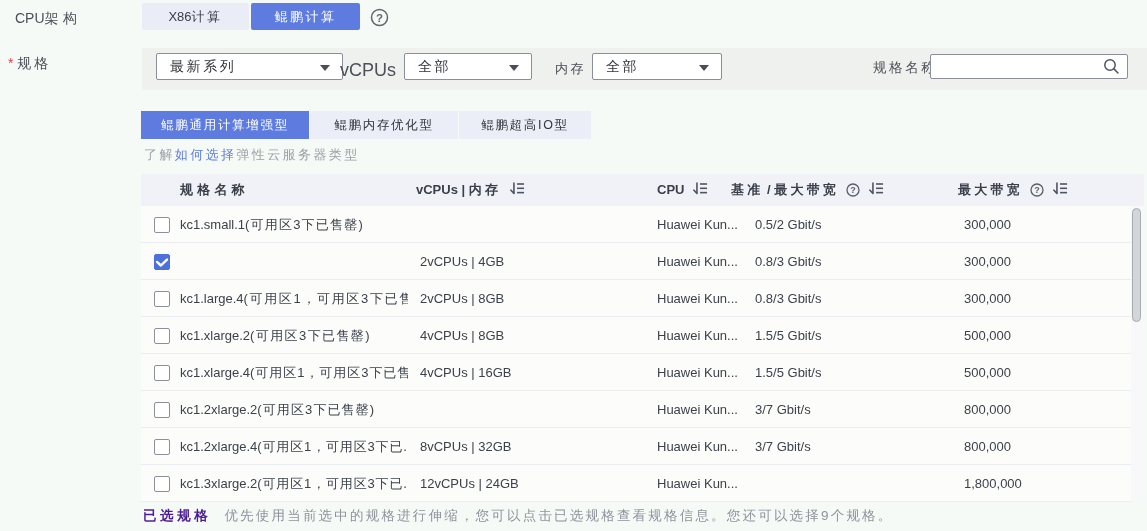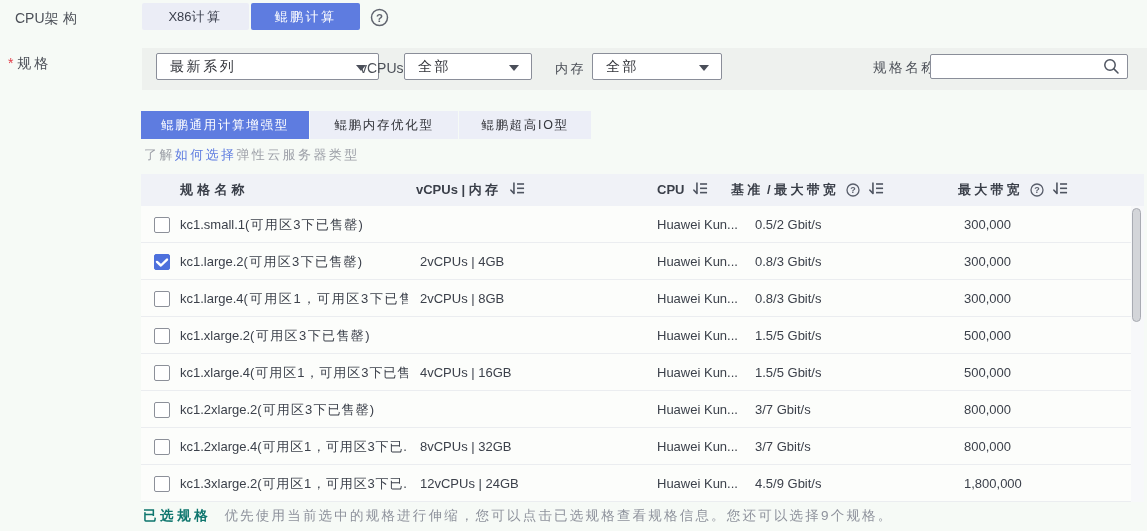--- a/index.html
+++ b/index.html
@@ -27,22 +27,22 @@
 <div class="btn" style="left:251px;width:109px;background:#5e7ce0;color:#fff"><span class="c" style="letter-spacing:2.5px">鲲鹏</span><span class="c" style="letter-spacing:2.5px">计算</span></div>
 <svg class="abs" style="left:370px;top:8px" width="19" height="19" viewBox="0 0 19 19">
     <circle cx="9.5" cy="9.5" r="8" fill="none" stroke="#61656f" stroke-width="1.5"></circle>
     <text x="9.5" y="13.6" font-size="11.5" font-weight="bold" fill="#61656f" text-anchor="middle" font-family="Liberation Sans">?</text>
   </svg>
 
 <div class="lbl" style="left:8px;top:55px"><span style="color:#e13b47">*</span> <span class="c" style="letter-spacing:3px">规格</span></div>
 
 <div class="abs" style="left:142px;top:48px;width:1005px;height:42px;background:#eef1ee"></div>
 
-<div class="box" style="left:156px;width:223px"><span class="tx"><span class="c" style="letter-spacing:2.6px">最新系列</span></span><div class="caret" style="right:12px"></div></div>
-<div class="lbl" style="left:360px;top:60px;font-size:14px">vCPUs</div>
+<div class="box" style="left:156px;width:187px"><span class="tx"><span class="c" style="letter-spacing:2.6px">最新系列</span></span><div class="caret" style="right:12px"></div></div>
+<div class="lbl" style="left:340px;top:60px;font-size:18px">vCPUs</div>
 <div class="box" style="left:404px;width:128px"><span class="tx"><span class="c" style="letter-spacing:2.6px">全部</span></span><div class="caret" style="right:12px"></div></div>
 <div class="lbl" style="left:555px;top:60px;font-size:13px"><span class="c" style="letter-spacing:2.5px">内存</span></div>
 <div class="box" style="left:592px;width:130px"><span class="tx"><span class="c" style="letter-spacing:2.6px">全部</span></span><div class="caret" style="right:12px"></div></div>
 <div class="lbl" style="left:873px;top:59px;font-size:13.5px"><span class="c" style="letter-spacing:2.6px">规格名称</span></div>
 <div class="box" style="left:930px;width:198px;top:54px;height:25px"></div>
 <svg class="abs" style="left:1103px;top:58px" width="17" height="17" viewBox="0 0 17 17">
     <circle cx="7" cy="7" r="5.2" fill="none" stroke="#4e5460" stroke-width="1.5"></circle>
     <line x1="10.9" y1="10.9" x2="15" y2="15" stroke="#4e5460" stroke-width="1.5" stroke-linecap="round"></line>
   </svg>
 
@@ -104,37 +104,37 @@
       <div class="cell" style="left:39px;max-width:228px;overflow:hidden">kc1.small.1<span class="c" style="letter-spacing:1.2px">(可用区3下已售罄)</span></div>
       <div class="cell" style="left:516px">Huawei Kun...</div>
       <div class="cell" style="left:614px">0.5/2 Gbit/s</div>
       <div class="cell" style="left:823px">300,000</div>
     </div>
 <div class="row" style="top:37px">
       <div class="cb ck"></div>
       <svg class="tick" viewBox="0 0 16 16">
         <path d="M3 7.9 L6.9 11.5 L13 5.6" stroke="#fff" stroke-width="2.4" fill="none" stroke-linecap="round" stroke-linejoin="round"></path>
       </svg>
-      <div class="cell" style="left:39px;max-width:228px;overflow:hidden">kc1.large.2<span class="c" style="letter-spacing:1.3px">(可用区3下已售罄)</span></div>
       <div class="cell" style="left:279px">2vCPUs | 4GB</div>
       <div class="cell" style="left:516px">Huawei Kun...</div>
       <div class="cell" style="left:614px">0.8/3 Gbit/s</div>
       <div class="cell" style="left:823px">300,000</div>
     </div>
 <div class="row" style="top:74px">
       <div class="cb"></div>
       <div class="cell" style="left:39px;max-width:228px;overflow:hidden">kc1.large.4<span class="c" style="letter-spacing:1.65px">(可用区1，可用区3下已售罄)</span></div>
       <div class="cell" style="left:279px">2vCPUs | 8GB</div>
       <div class="cell" style="left:516px">Huawei Kun...</div>
       <div class="cell" style="left:614px">0.8/3 Gbit/s</div>
       <div class="cell" style="left:823px">300,000</div>
     </div>
 <div class="row" style="top:111px">
       <div class="cb"></div>
       <div class="cell" style="left:39px;max-width:228px;overflow:hidden">kc1.xlarge.2<span class="c" style="letter-spacing:1.4px">(可用区3下已售罄)</span></div>
+      <div class="cell" style="left:279px">4vCPUs | 8GB</div>
       <div class="cell" style="left:516px">Huawei Kun...</div>
       <div class="cell" style="left:614px">1.5/5 Gbit/s</div>
       <div class="cell" style="left:823px">500,000</div>
     </div>
 <div class="row" style="top:148px">
       <div class="cb"></div>
       <div class="cell" style="left:39px;max-width:228px;overflow:hidden">kc1.xlarge.4<span class="c" style="letter-spacing:0.95px">(可用区1，可用区3下已售...</span></div>
       <div class="cell" style="left:279px">4vCPUs | 16GB</div>
       <div class="cell" style="left:516px">Huawei Kun...</div>
       <div class="cell" style="left:614px">1.5/5 Gbit/s</div>
@@ -153,21 +153,20 @@
       <div class="cell" style="left:279px">8vCPUs | 32GB</div>
       <div class="cell" style="left:516px">Huawei Kun...</div>
       <div class="cell" style="left:614px">3/7 Gbit/s</div>
       <div class="cell" style="left:823px">800,000</div>
     </div>
 <div class="row" style="top:259px">
       <div class="cb"></div>
       <div class="cell" style="left:39px;max-width:228px;overflow:hidden">kc1.3xlarge.2<span class="c" style="letter-spacing:0.85px">(可用区1，可用区3下已...</span></div>
       <div class="cell" style="left:279px">12vCPUs | 24GB</div>
       <div class="cell" style="left:516px">Huawei Kun...</div>
-      <div class="cell" style="left:614px">4.5/9 Gbit/s</div>
       <div class="cell" style="left:823px">1,800,000</div>
     </div>
 </div>
 
 <div class="abs" style="left:1131px;top:206px;width:13px;height:296px;background:#f7f8fa"></div>
 <div class="abs" style="left:1131.5px;top:208px;width:9.5px;height:114px;background:#d3d5d9;border:1px solid #a8abb2;border-radius:5px"></div>
 
-<div class="abs" style="left:143px;top:507px;font-size:13.5px;color:#8e929c"><span style="color:#0f766e;font-weight:bold;letter-spacing:3.6px" class="c">已选规格</span><span style="display:inline-block;width:13px"></span><span class="c" style="letter-spacing:2.2px">优先使用当前选中的规格进行伸缩，您可以点击已选规格查看规格信息。您还可以选择9个规格。</span></div>
+<div class="abs" style="left:143px;top:507px;font-size:13.5px;color:#8e929c"><span style="color:#4c1d95;font-weight:bold;letter-spacing:3.6px" class="c">已选规格</span><span style="display:inline-block;width:13px"></span><span class="c" style="letter-spacing:2.2px">优先使用当前选中的规格进行伸缩，您可以点击已选规格查看规格信息。您还可以选择9个规格。</span></div>
 
 </body></html>

